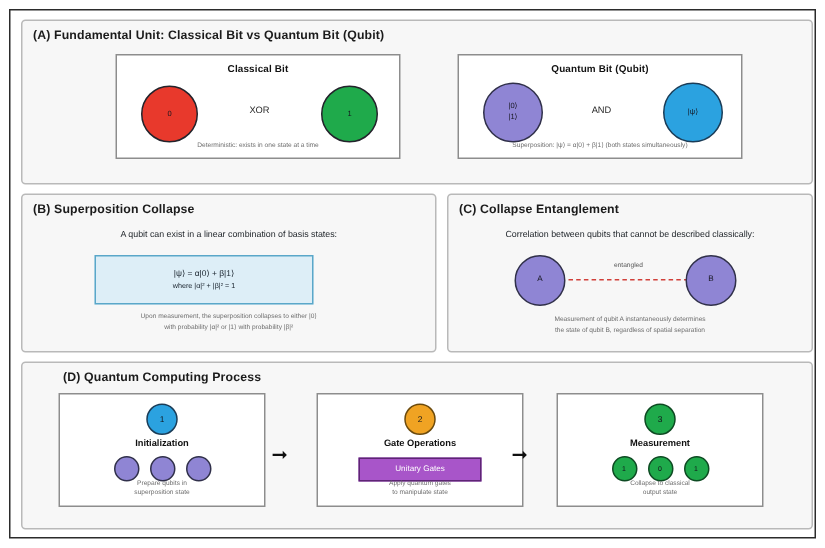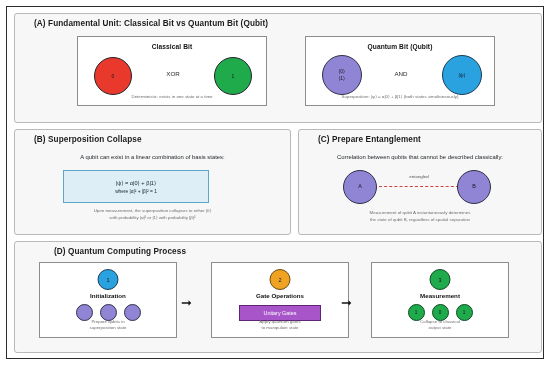--- a/index.html
+++ b/index.html
@@ -34,21 +34,21 @@
     position: absolute;
     box-sizing: border-box;
     background: #f7f7f7;
     border: 1px solid #b9b9b9;
     border-radius: 3px;
   }
   .panel-title {
     font-size: 8.2px;
     font-weight: bold;
     color: #1b1b1b;
-    margin: 5px 0 0 19px;
+    margin: 5px 0 0 7px;
     letter-spacing: 0.1px;
   }
   .inner-box {
     position: absolute;
     box-sizing: border-box;
     background: #ffffff;
     border: 1px solid #8d8d8d;
   }
   .box-title {
     text-align: center;
@@ -251,21 +251,21 @@
       <div class="formula-sub">where |α|² + |β|² = 1</div>
     </div>
 
     <div class="caption" style="position:absolute; left:0; top:78px; width:100%;">
       <div>Upon measurement, the superposition collapses to either |0⟩</div>
       <div>with probability |α|² or |1⟩ with probability |β|²</div>
     </div>
   </section>
 
   <section class="panel" id="panelC">
-    <div class="panel-title">(C) Prepare Entanglement</div>
+    <div class="panel-title">(C) Collapse Entanglement</div>
     <div class="lead" style="margin-top:10px;">Correlation between qubits that cannot be described classically:</div>
 
     <div class="circle entCircle" id="entA">
       <span>A</span>
     </div>
     <div id="entLabel">entangled</div>
     <div id="entLine"></div>
     <div class="circle entCircle" id="entB">
       <span>B</span>
     </div>

